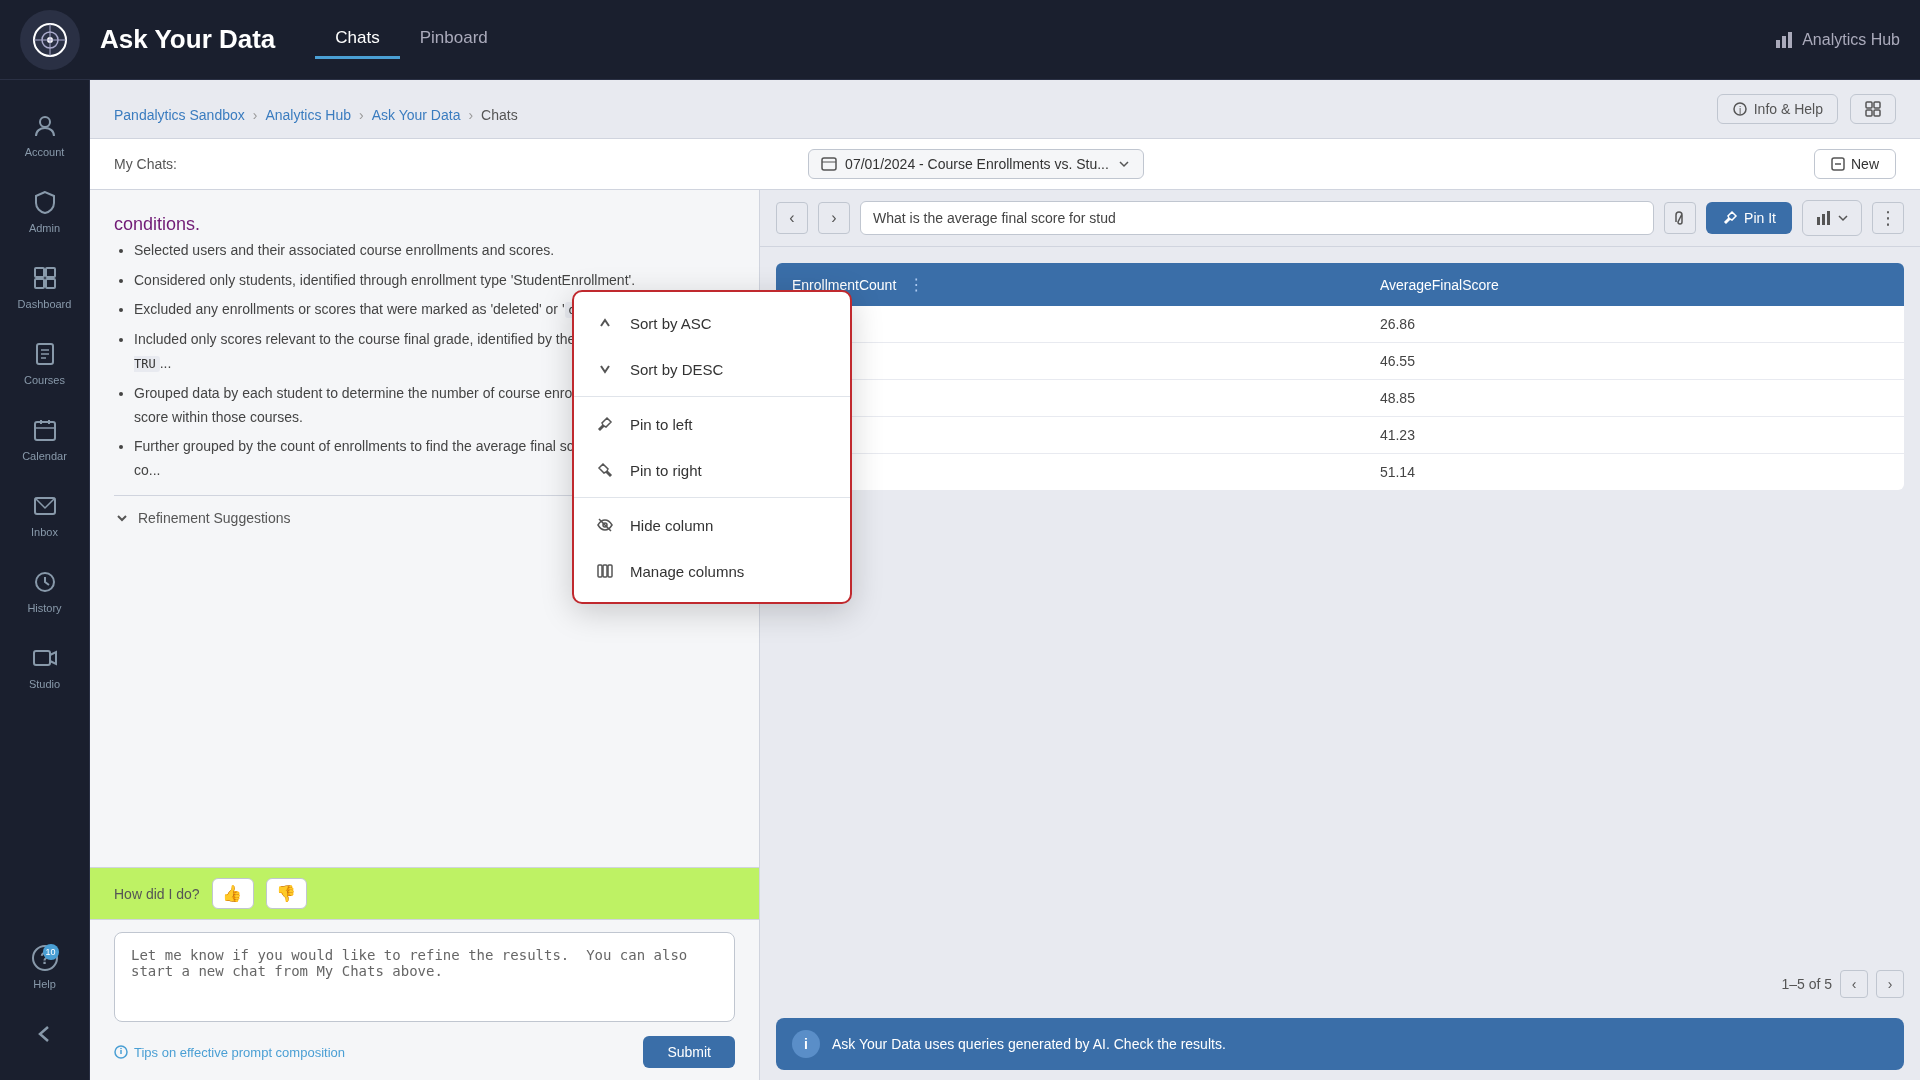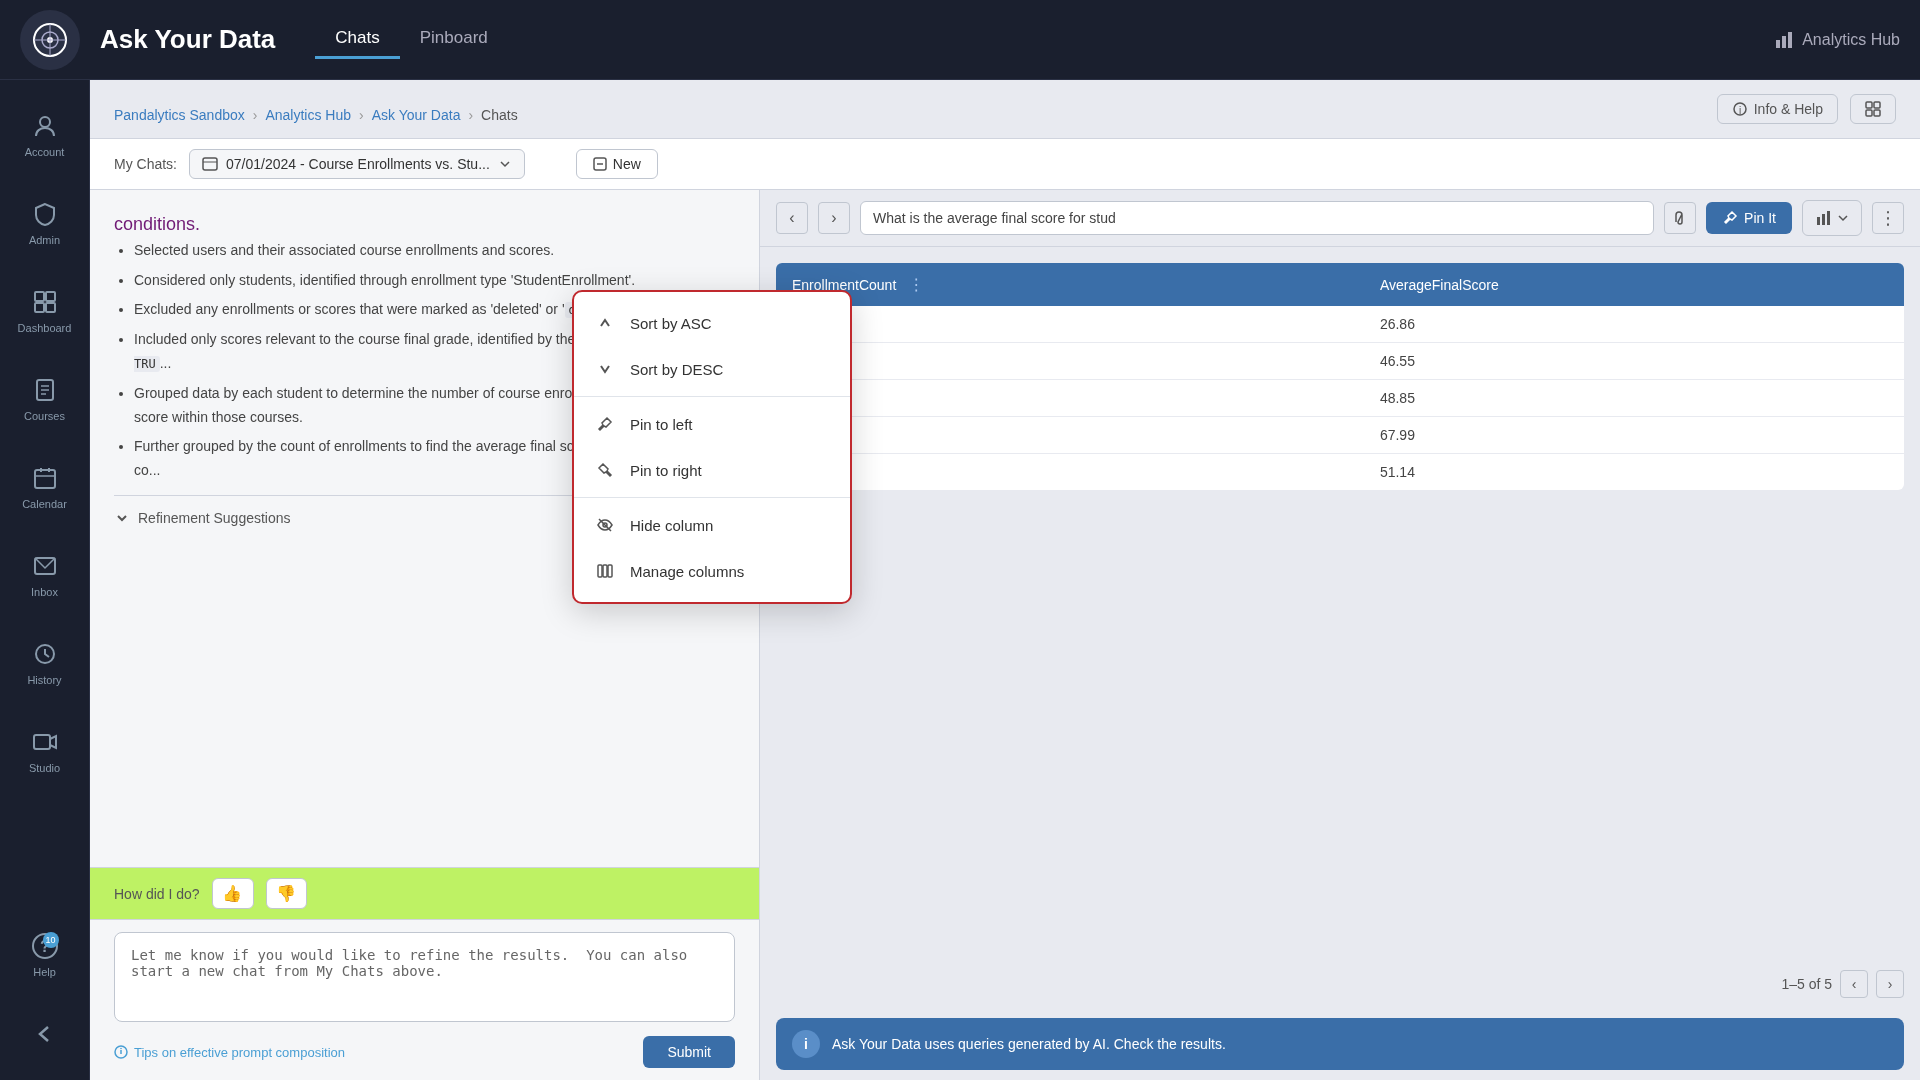--- a/index.html
+++ b/index.html
@@ -12,42 +12,42 @@
     .app-title { color: #fff; font-size: 26px; font-weight: 600; margin-right: 40px; }
     .top-nav { display: flex; gap: 0; }
     .top-nav-item { color: #aab; font-size: 17px; padding: 8px 20px; cursor: pointer; position: relative; }
     .top-nav-item.active { color: #fff; border-bottom: 3px solid #4a9fd4; }
     .analytics-hub-btn { margin-left: auto; display: flex; align-items: center; gap: 8px; color: #aab; font-size: 16px; cursor: pointer; }
 
     
     .main-layout { display: flex; height: calc(1080px - 80px); }
 
     
-    .sidebar { width: 90px; background: #1a1f2e; border-right: 1px solid #2a3044; display: flex; flex-direction: column; align-items: center; padding: 20px 0; gap: 20px; flex-shrink: 0; }
+    .sidebar { width: 90px; background: #1a1f2e; border-right: 1px solid #2a3044; display: flex; flex-direction: column; align-items: center; padding: 20px 0; gap: 8px; flex-shrink: 0; }
     .sidebar-item { display: flex; flex-direction: column; align-items: center; gap: 4px; padding: 10px 8px; border-radius: 8px; cursor: pointer; width: 80px; }
     .sidebar-item .icon { width: 32px; height: 32px; display: flex; align-items: center; justify-content: center; color: #8899aa; }
     .sidebar-item .label { color: #8899aa; font-size: 11px; text-align: center; }
     .sidebar-spacer { flex: 1; }
     .sidebar-help { position: relative; }
     .help-badge { position: absolute; top: 2px; right: 2px; background: #4a9fd4; color: #fff; border-radius: 50%; width: 16px; height: 16px; font-size: 9px; display: flex; align-items: center; justify-content: center; }
 
     
     .content-area { flex: 1; background: #e8eaf0; display: flex; flex-direction: column; }
 
     
     .breadcrumb-bar { background: #e8eaf0; padding: 14px 24px; display: flex; align-items: center; justify-content: space-between; border-bottom: 1px solid #d0d4de; }
     .breadcrumb { display: flex; align-items: center; gap: 8px; margin-top: 12px; }
     .breadcrumb-item { color: #3a7cbf; font-size: 14px; cursor: pointer; }
     .breadcrumb-sep { color: #999; font-size: 14px; }
     .breadcrumb-item.current { color: #555; }
     .breadcrumb-actions { display: flex; gap: 12px; }
     .breadcrumb-action-btn { background: #e8eaf0; border: 1px solid #c0c6d0; border-radius: 6px; padding: 6px 14px; cursor: pointer; display: flex; align-items: center; gap: 6px; color: #555; font-size: 14px; }
 
     
-    .chat-toolbar { background: #fff; padding: 10px 24px; display: flex; align-items: center; gap: 12px; border-bottom: 1px solid #d0d4de; }
+    .chat-toolbar { background: #fff; padding: 10px 24px; display: flex; align-items: center; gap: 12px; border-bottom: 1px solid #d0d4de; justify-content: space-between; }
     .my-chats-label { color: #555; font-size: 14px; font-weight: 500; }
     .chat-selector { display: flex; align-items: center; gap: 8px; background: #f5f6f8; border: 1px solid #c0c6d0; border-radius: 6px; padding: 6px 12px; cursor: pointer; }
     .chat-selector-text { color: #333; font-size: 14px; }
     .new-chat-btn { background: #fff; border: 1px solid #c0c6d0; border-radius: 6px; padding: 6px 16px; cursor: pointer; display: flex; align-items: center; gap: 6px; color: #333; font-size: 14px; margin-left: 39px; }
 
     
     .split-pane { display: flex; flex: 1; overflow: hidden; }
 
     
     .left-panel { width: 670px; background: #f5f6f8; border-right: 1px solid #d0d4de; display: flex; flex-direction: column; overflow: hidden; flex-shrink: 0; }
@@ -385,21 +385,21 @@
               <tr>
                 <td></td>
                 <td>46.55</td>
               </tr>
               <tr>
                 <td></td>
                 <td>48.85</td>
               </tr>
               <tr>
                 <td></td>
-                <td>67.99</td>
+                <td>41.23</td>
               </tr>
               <tr>
                 <td></td>
                 <td>51.14</td>
               </tr>
             </tbody>
           </table>
         </div>
 
         <div class="pagination-bar">

